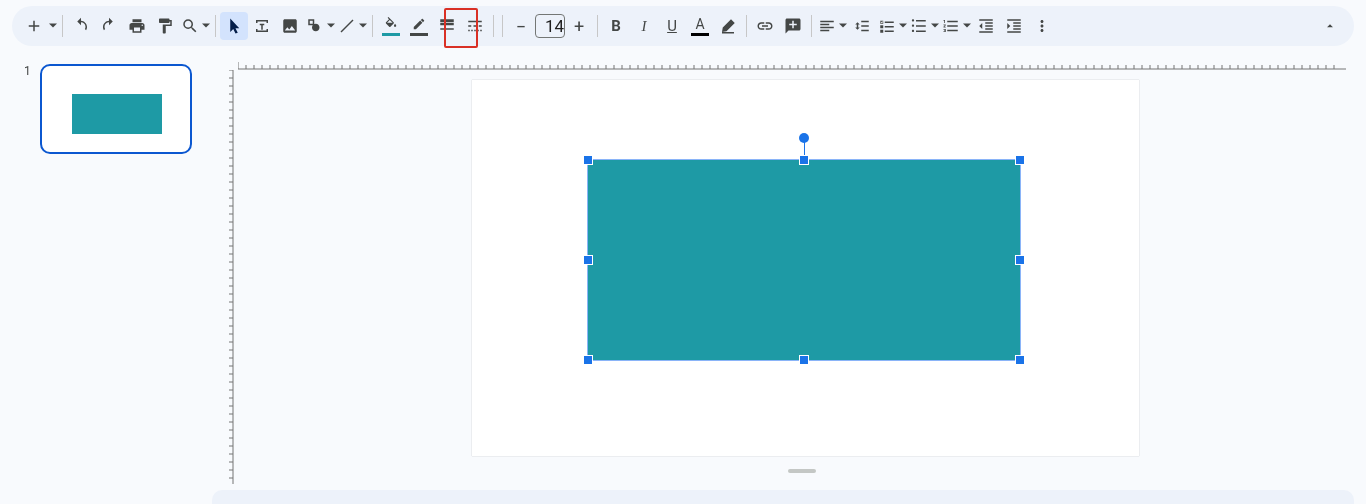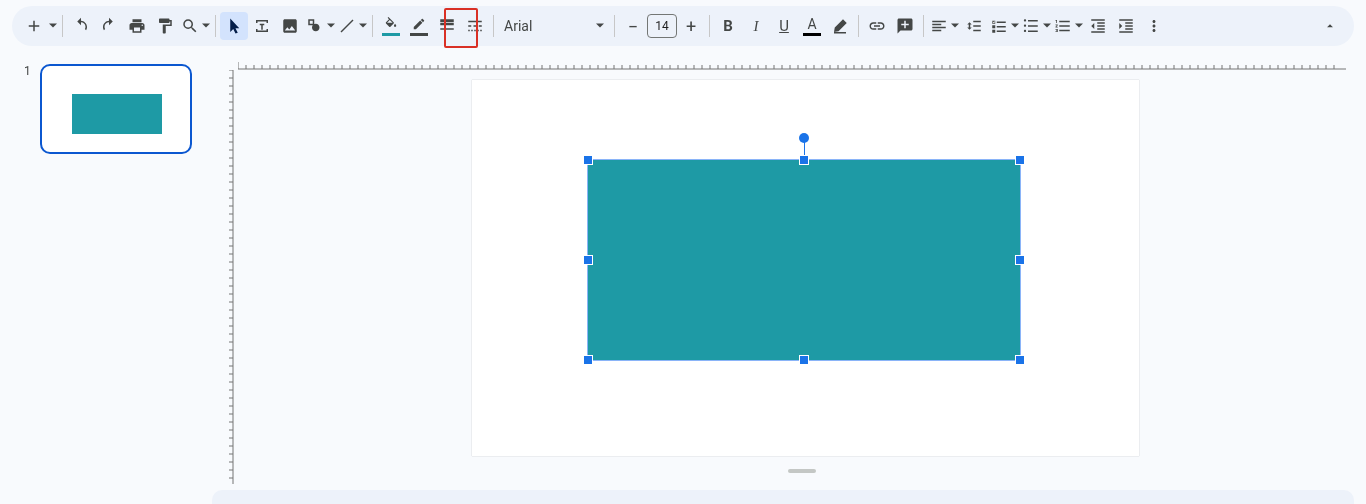--- a/index.html
+++ b/index.html
@@ -61,23 +61,23 @@
     color: #444746;
     font-size: 14px;
     cursor: pointer;
   }
   .font-box span { flex: 1; }
   .size-box {
     width: 28px;
     height: 22px;
     border: 1px solid #747775;
     border-radius: 4px;
-    font-size: 12px;
+    font-size: 17px;
     color: #1f1f1f;
-    text-align: center;
+    text-align: right;
     line-height: 22px;
     cursor: text;
     background: transparent;
   }
   .plusminus { font-size: 18px; color: #444746; }
   .color-swatch-line { height: 3px; width: 18px; margin-top: 2px; }
   .highlight-red { position: absolute; border: 2px solid #d93025; border-radius: 2px; pointer-events: none; }
 
   .chevron-up {
     position: absolute;
@@ -319,26 +319,20 @@
         <path fill="currentColor" d="M3 17h18v-2H3v2zm0-6h18v-3H3v3zm0-8v4h18V3H3z"></path>
       </svg>
   </div>
   <div class="tbtn">
     <svg width="18" height="18" viewBox="0 0 24 24">
         <path fill="currentColor" d="M3 5h18v2H3zM3 11h4v2H3zm7 0h4v2h-4zm7 0h4v2h-4zM3 17h2v2H3zm4 0h2v2H7zm4 0h2v2h-2zm4 0h2v2h-2zm4 0h2v2h-2z"></path>
       </svg>
   </div>
   <div class="sep"></div>
 
-  <div class="font-box">
-    <span>Arial</span>
-    <svg width="8" height="8" viewBox="0 0 10 10">
-        <path fill="currentColor" d="M0 2l5 5 5-5z"></path>
-      </svg>
-  </div>
   <div class="sep"></div>
 
   <div class="tbtn">
       <span class="plusminus">−</span>
     </div>
   <div class="size-box">14</div>
   <div class="tbtn">
       <span class="plusminus">+</span>
     </div>
   <div class="sep"></div>

